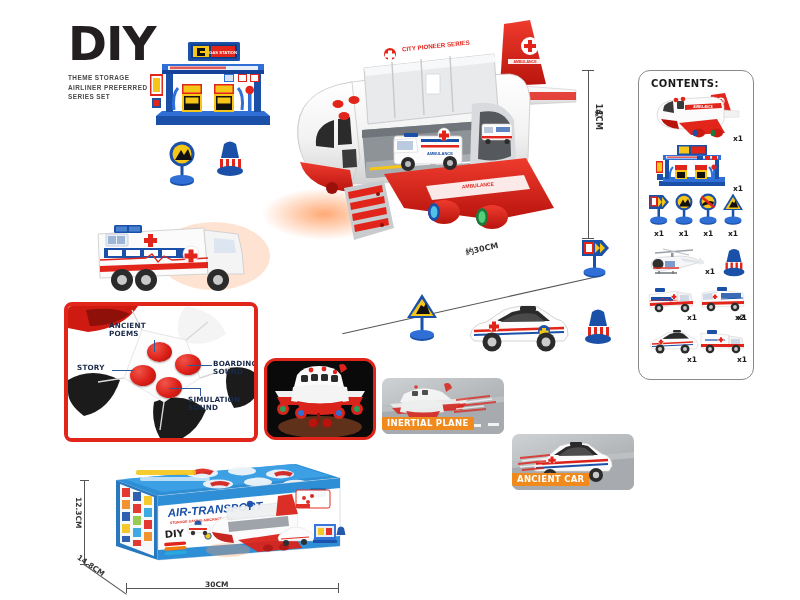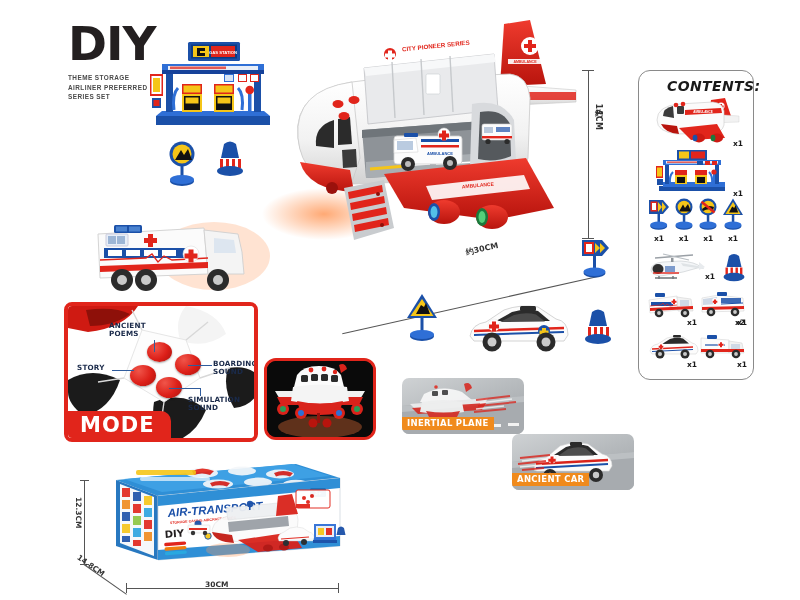--- a/index.html
+++ b/index.html
@@ -76,24 +76,23 @@
 
   
   #contents-panel {
     left: 638px; top: 70px; width: 116px; height: 310px;
     border: 1.6px solid #8a8a8a;
     border-radius: 12px;
     background: #fff;
     padding: 7px 6px 4px 6px;
   }
   #contents-heading {
-    font-size: 14px; font-weight: bold; color: #1a1a1a;
-    letter-spacing: 0.4px; margin-left: 22px; margin-bottom: 2px;
+    font-size: 10px; font-weight: bold; color: #1a1a1a;
+    letter-spacing: 0.4px; margin-left: 6px; margin-bottom: 2px;
     font-family: "DejaVu Sans", sans-serif;
-    font-style: italic;
   }
   .qty {
     font-size: 7.5px; font-weight: bold; color: #1a1a1a;
     font-family: "DejaVu Sans", sans-serif;
   }
   .cnt-row { position: relative; width: 100%; }
   .cnt-signrow { display: flex; justify-content: space-between; padding: 0 2px; }
   .cnt-sign-cell { text-align: center; width: 24px; }
   .cnt-grid2 { display: flex; justify-content: space-between; padding: 0 2px; }
   .cnt-cell { width: 50px; text-align: right; }
@@ -132,21 +131,21 @@
     left: 264px; top: 358px; width: 112px; height: 82px;
     border: 3px solid #e1251b; border-radius: 12px;
     background: #0a0a0a; overflow: hidden;
   }
   .inertial-card {
     width: 122px; height: 56px;
     border-radius: 7px;
     background: linear-gradient(160deg,#cfd2d4 0%, #b6babd 48%, #9ea2a6 100%);
     overflow: hidden; position: relative;
   }
-  #inertial-plane-card { left: 402px; top: 378px; }
+  #inertial-plane-card { left: 382px; top: 378px; }
   #inertial-car-card { left: 512px; top: 378px; }
   .inertial-tag {
     position: absolute; left: 0; bottom: 4px;
     background: #f08a1c; color: #fff;
     font-size: 8.5px; font-weight: bold; letter-spacing: 0.3px;
     padding: 1.5px 5px 2px 5px;
     font-family: "DejaVu Sans", sans-serif;
     white-space: nowrap;
   }
   .road-dashes { position: absolute; left: 0; right: 0; bottom: 0; height: 14px; }
@@ -728,21 +727,20 @@
     </div>
     <div class="callout-label" style="left:145px; top:54px; width:46px;">
       <span style="white-space:pre-line;">BOARDING
 SOUND</span>
     </div>
     <div class="callout-label" style="left:120px; top:90px; width:58px;">
       <span style="white-space:pre-line;">SIMULATION
 SOUND</span>
     </div>
 
-    <div id="mode-tag">MODE</div>
   </div>
 
   <div class="abs" id="inertial-hero">
     <svg width="106" height="76" viewBox="0 0 106 76">
       <rect width="106" height="76" fill="#0a0a0a"></rect>
       <ellipse cx="53" cy="66" rx="42" ry="11" fill="#ff7a3c" opacity="0.35"></ellipse>
       <path d="M30 14 q6 -9 22 -9 q16 0 22 9 l3 12 q-25 5 -50 0 Z" fill="#fbfbfb"></path>
       <g fill="#2b2b2b">
         <rect x="34" y="14" width="7" height="7" rx="1.5"></rect>
         <rect x="44" y="13" width="7" height="7" rx="1.5"></rect>

